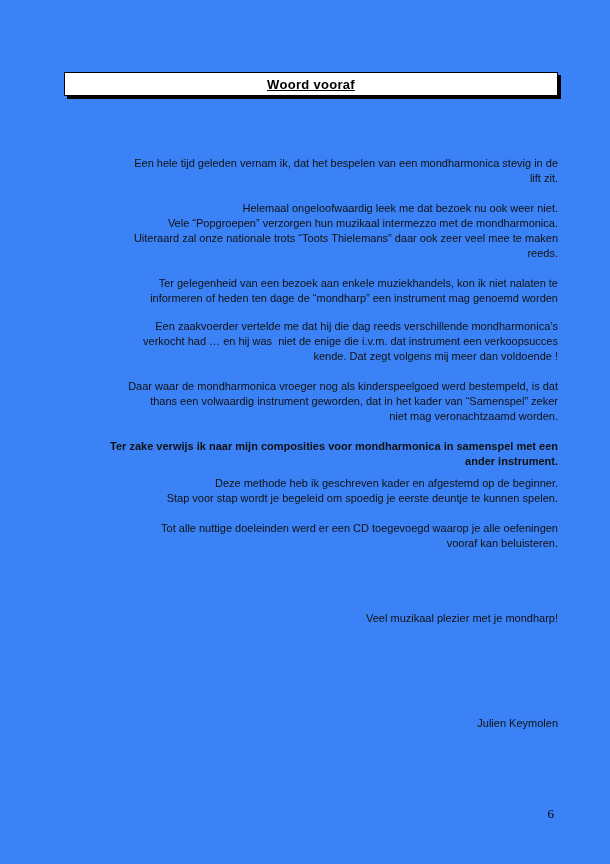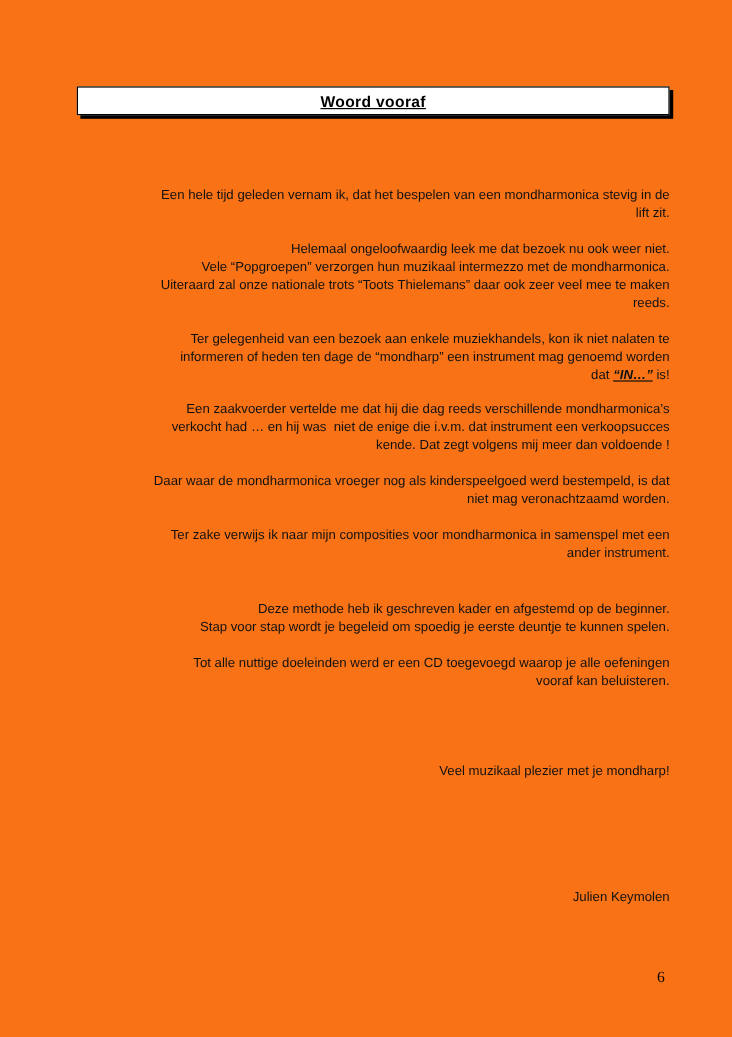--- a/index.html
+++ b/index.html
@@ -4,21 +4,21 @@
 <style>
   html, body {
     margin: 0;
     padding: 0;
     background: #ffffff;
   }
   .page {
     position: relative;
     width: 610px;
     height: 864px;
-    background: #f97316;
+    background: #3b82f6;
     font-family: "Liberation Sans", sans-serif;
     color: #111111;
     overflow: hidden;
   }
   .title-box {
     position: absolute;
     top: 72px;
     left: 64px;
     right: 52px;
     height: 22px;
@@ -81,32 +81,32 @@
       </div>
       <div class="paragraph" style="margin-bottom: 15px;">
         <div class="line"><span>Helemaal ongeloofwaardig leek me dat bezoek nu ook weer niet.</span></div>
         <div class="line"><span>Vele “Popgroepen” verzorgen hun muzikaal intermezzo met de mondharmonica.</span></div>
         <div class="line"><span>Uiteraard zal onze nationale trots “Toots Thielemans” daar ook zeer veel mee te maken</span></div>
         <div class="line"><span>reeds.</span></div>
       </div>
       <div class="paragraph" style="margin-bottom: 13px;">
         <div class="line"><span>Ter gelegenheid van een bezoek aan enkele muziekhandels, kon ik niet nalaten te</span></div>
         <div class="line"><span>informeren of heden ten dage de “mondharp” een instrument mag genoemd worden</span></div>
-        <div class="line"><span>dat </span><span class="emphasis">“IN…”</span><span> is!</span></div>
       </div>
       <div class="paragraph" style="margin-bottom: 15px;">
         <div class="line"><span>Een zaakvoerder vertelde me dat hij die dag reeds verschillende mondharmonica’s</span></div>
         <div class="line"><span>verkocht had … en hij was  niet de enige die i.v.m. dat instrument een verkoopsucces</span></div>
         <div class="line"><span>kende. Dat zegt volgens mij meer dan voldoende !</span></div>
       </div>
       <div class="paragraph" style="margin-bottom: 15px;">
         <div class="line"><span>Daar waar de mondharmonica vroeger nog als kinderspeelgoed werd bestempeld, is dat</span></div>
+        <div class="line"><span>thans een volwaardig instrument geworden, dat in het kader van “Samenspel” zeker</span></div>
         <div class="line"><span>niet mag veronachtzaamd worden.</span></div>
       </div>
-      <div class="paragraph" style="margin-bottom: 32px;">
+      <div class="paragraph" style="margin-bottom: 7px; font-weight: bold;">
         <div class="line"><span>Ter zake verwijs ik naar mijn composities voor mondharmonica in samenspel met een</span></div>
         <div class="line"><span>ander instrument.</span></div>
       </div>
       <div class="paragraph" style="margin-bottom: 15px;">
         <div class="line"><span>Deze methode heb ik geschreven kader en afgestemd op de beginner.</span></div>
         <div class="line"><span>Stap voor stap wordt je begeleid om spoedig je eerste deuntje te kunnen spelen.</span></div>
       </div>
       <div class="paragraph" style="margin-bottom: 60px;">
         <div class="line"><span>Tot alle nuttige doeleinden werd er een CD toegevoegd waarop je alle oefeningen</span></div>
         <div class="line"><span>vooraf kan beluisteren.</span></div>

